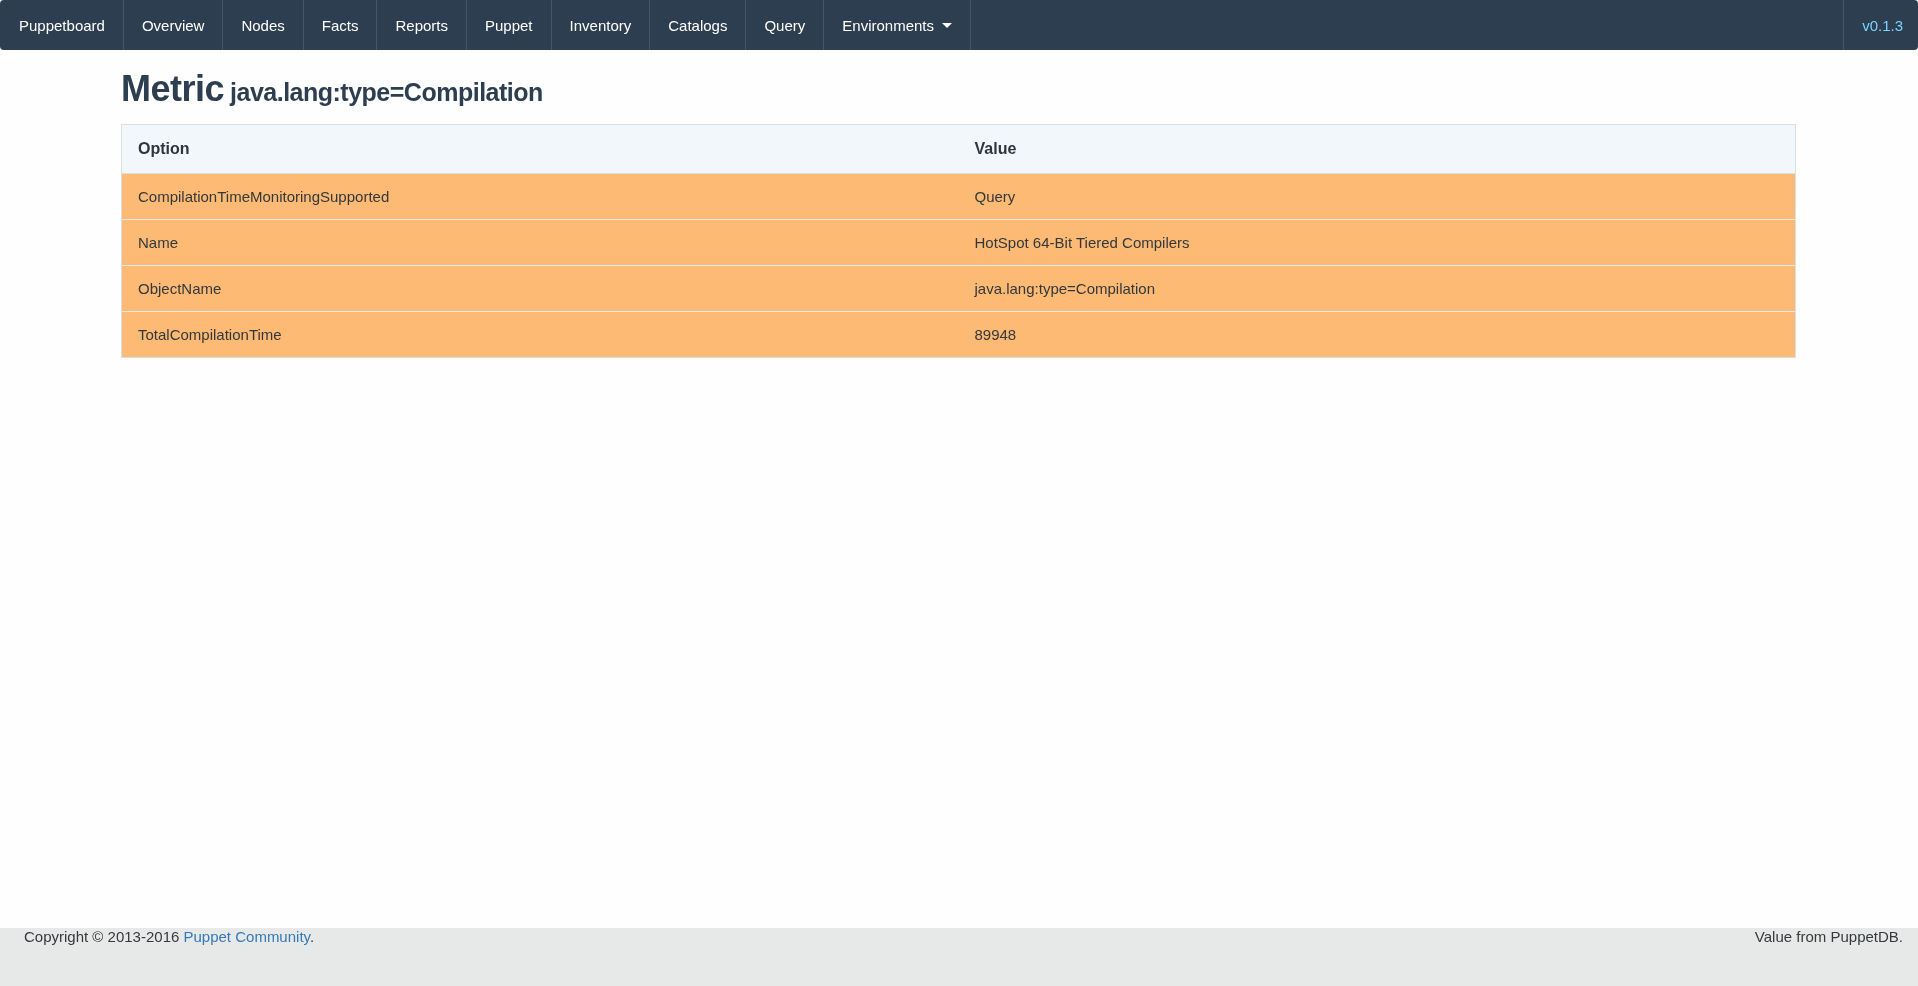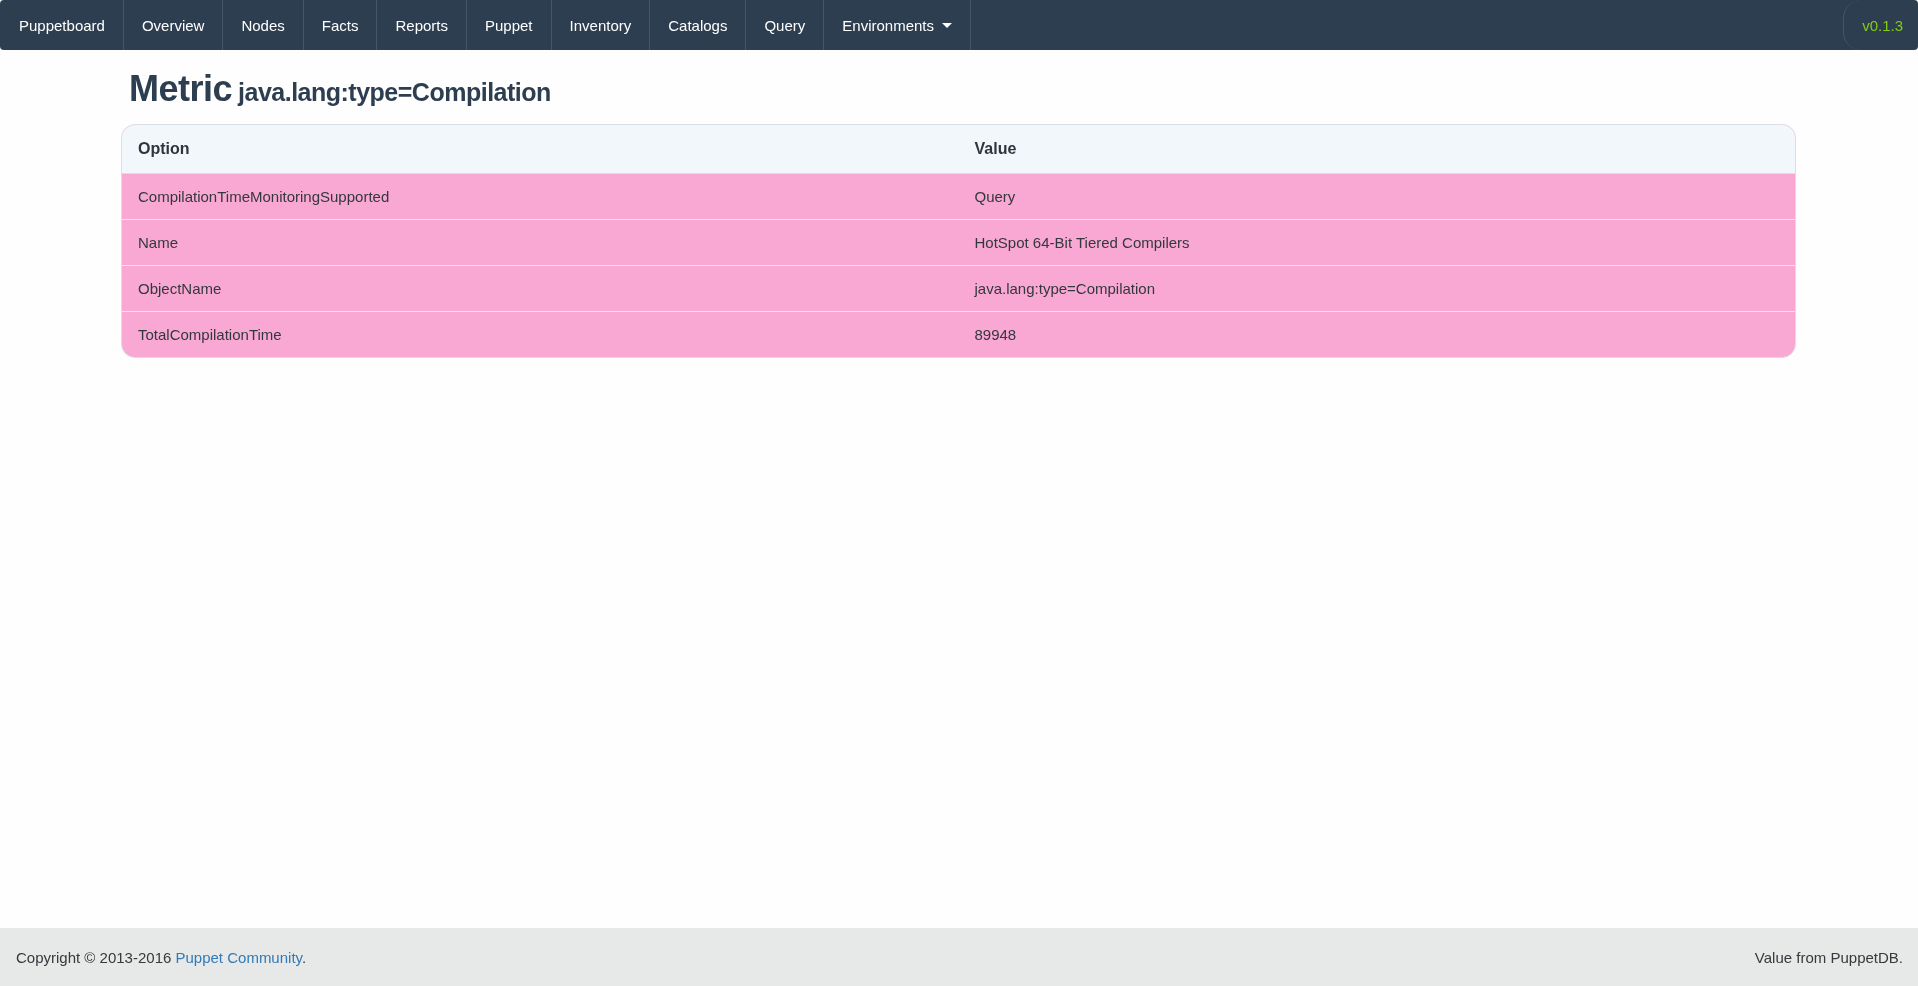--- a/index.html
+++ b/index.html
@@ -38,56 +38,55 @@
     white-space: nowrap;
     text-align: center;
   }
   .nav-brand { padding: 0 18px 0 19px; }
   .nav-spacer { flex: 1 1 auto; }
   .nav-version {
     display: flex;
     align-items: center;
     padding: 0 15px 0 18px;
     border-left: 1px solid rgba(255,255,255,0.12);
-    color: #84cc16;
-    border-radius: 18px;
+    color: #7dd3fc;
   }
   .caret {
     display: inline-block;
     width: 0; height: 0;
     margin-left: 8px;
     border-left: 5px solid transparent;
     border-right: 5px solid transparent;
     border-top: 5px solid #ffffff;
   }
 
   
   .main {
     flex: 1 1 auto;
     padding: 0 122px 0 121px;
   }
   h1.page-title {
-    margin: 18px 0 14px 8px;
+    margin: 18px 0 14px 0;
     font-size: 36px;
     font-weight: bold;
     color: #2c3e50;
     letter-spacing: -0.5px;
   }
   h1.page-title .subtitle {
     font-size: 25px;
     font-weight: bold;
     color: #2c3e50;
     margin-left: 6px;
   }
 
   .table-wrap {
     border: 1px solid #dcdfe2;
-    border-radius: 14px;
+    border-radius: 0;
     overflow: hidden;
-    background: #f9a8d4;
+    background: #fdba74;
   }
   table.metric-table {
     width: 100%;
     border-collapse: collapse;
     font-size: 15px;
     color: #333333;
   }
   table.metric-table th {
     width: 50%;
     text-align: left;
@@ -106,23 +105,23 @@
   table.metric-table tbody tr + tr td {
     border-top: 1px solid #e7e9eb;
   }
 
   
   .footer {
     flex: 0 0 auto;
     height: 58px;
     background: #e7e9e8;
     display: flex;
-    align-items: center;
+    align-items: flex-start;
     justify-content: space-between;
-    padding: 0 15px 0 16px;
+    padding: 0 15px 0 24px;
     font-size: 15px;
     color: #36393d;
   }
   .footer a {
     color: #337ab7;
     text-decoration: none;
     cursor: pointer;
   }
 </style>
 </head>

